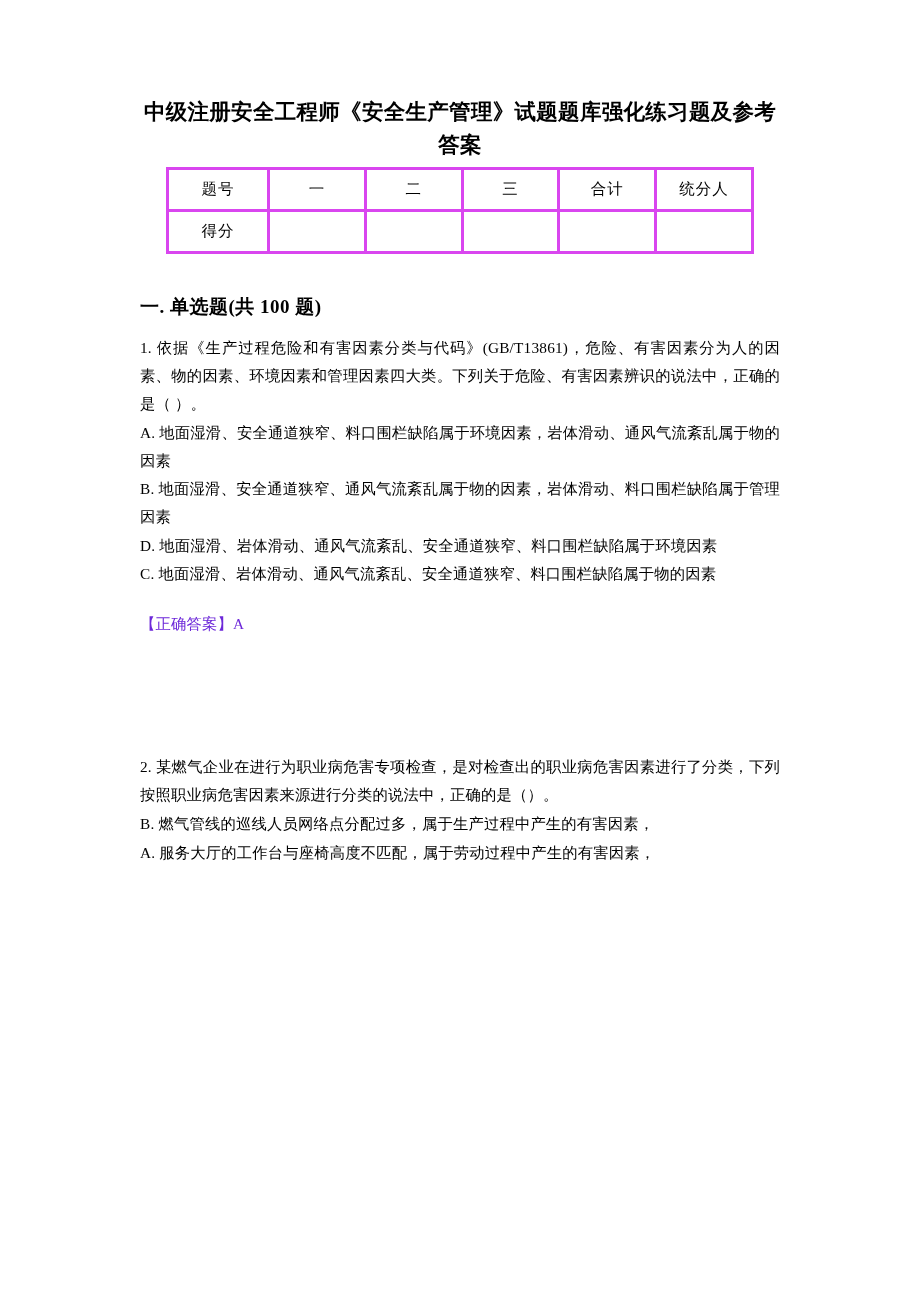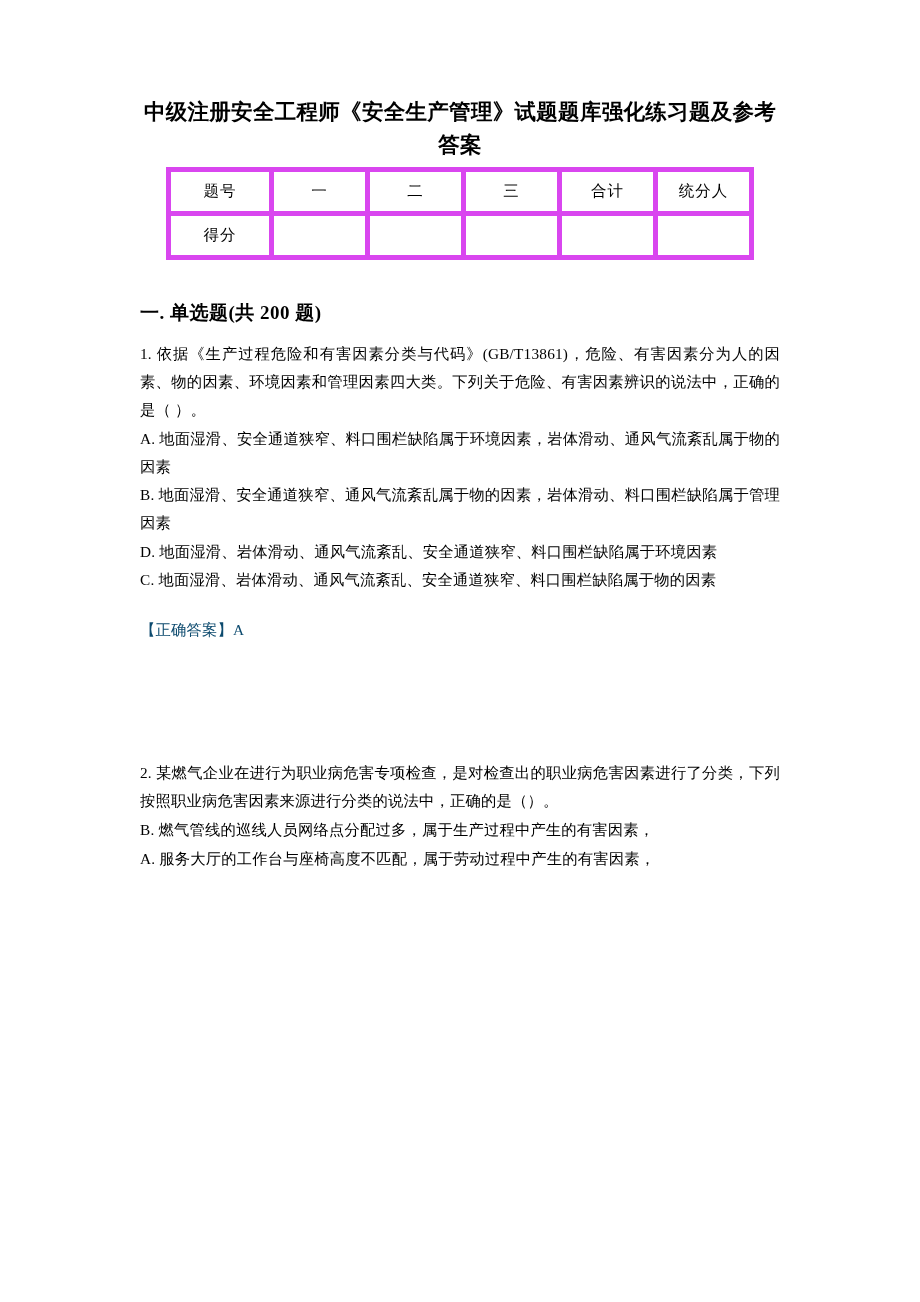--- a/index.html
+++ b/index.html
@@ -41,21 +41,21 @@
     display: inline-block;
     width: 26px;
   }
   table.score-table {
     border-collapse: collapse;
     margin: 0 auto;
     width: 588px;
     table-layout: fixed;
   }
   table.score-table td {
-    border: 5px solid #d946ef;
+    border: 3px solid #d946ef;
     height: 37px;
     text-align: center;
     vertical-align: middle;
     font-size: 15.5px;
     letter-spacing: 1px;
   }
   table.score-table td.lbl {
     width: 96px;
   }
   .section-title {
@@ -72,21 +72,21 @@
     font-size: 15.3px;
     line-height: 1.85;
     text-align: justify;
     letter-spacing: 0.2px;
     margin: 0;
   }
   .q-stem {
     text-indent: 0;
   }
   .answer {
-    color: #0c4a6e;
+    color: #6d28d9;
     font-size: 15.3px;
     line-height: 1.85;
     margin-top: 22px;
     letter-spacing: 0.2px;
   }
   .spacer-large {
     height: 112px;
   }
   .q2 .q-opt {
     line-height: 1.9;
@@ -114,21 +114,21 @@
         <td class="lbl">得分</td>
         <td></td>
         <td></td>
         <td></td>
         <td></td>
         <td></td>
       </tr>
     </tbody>
   </table>
 
-  <div class="section-title">一. 单选题(共 200 题)</div>
+  <div class="section-title">一. 单选题(共 100 题)</div>
 
   <div class="q-block">
     <p class="q-stem">1. 依据《生产过程危险和有害因素分类与代码》(GB/T13861)，危险、有害因素分为人的因素、物的因素、环境因素和管理因素四大类。下列关于危险、有害因素辨识的说法中，正确的是（ ）。</p>
     <p class="q-opt">A. 地面湿滑、安全通道狭窄、料口围栏缺陷属于环境因素，岩体滑动、通风气流紊乱属于物的因素</p>
     <p class="q-opt">B. 地面湿滑、安全通道狭窄、通风气流紊乱属于物的因素，岩体滑动、料口围栏缺陷属于管理因素</p>
     <p class="q-opt">D. 地面湿滑、岩体滑动、通风气流紊乱、安全通道狭窄、料口围栏缺陷属于环境因素</p>
     <p class="q-opt">C. 地面湿滑、岩体滑动、通风气流紊乱、安全通道狭窄、料口围栏缺陷属于物的因素</p>
     <div class="answer">【正确答案】A</div>
   </div>
 

